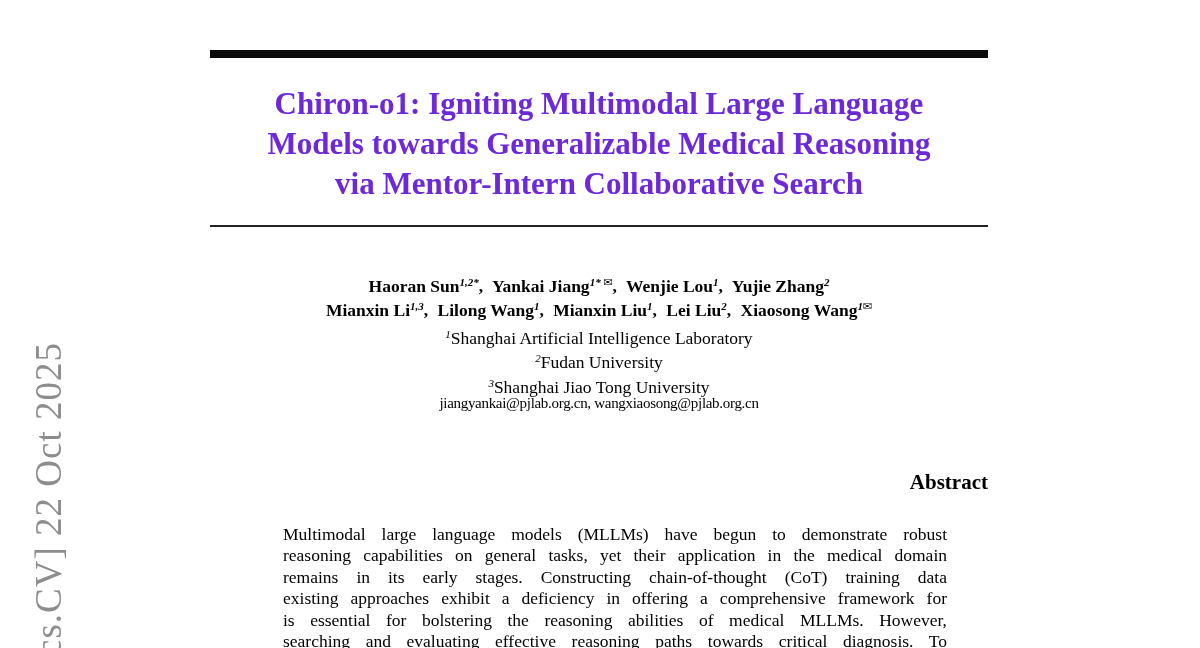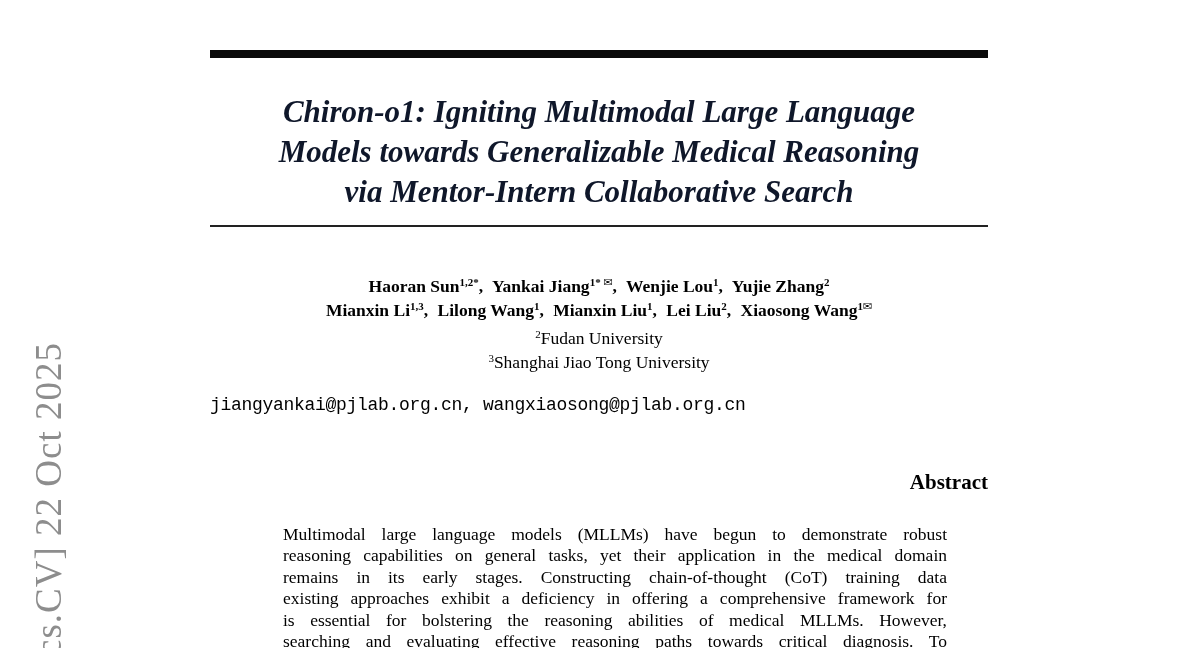--- a/index.html
+++ b/index.html
@@ -36,65 +36,66 @@
   }
   .rule-thin {
     position: absolute;
     left: 210px; top: 225px;
     width: 778px; height: 2px;
     background: #222222;
   }
 
   .title {
     position: absolute;
-    left: 210px; top: 92px;
+    left: 210px; top: 84px;
     width: 778px;
     text-align: center;
     font-weight: 700;
     font-size: 31px;
     line-height: 40px;
-    color: #0f172a;
-    font-style: italic;
+    color: #6d28d9;
   }
 
   .authors {
     position: absolute;
     left: 200px; top: 276px;
     width: 798px;
     text-align: center;
     font-weight: 700;
     font-size: 17.5px;
     line-height: 21.5px;
     font-family: "Liberation Serif", "DejaVu Sans", serif;
   }
   .author { white-space: nowrap; }
   .sup {
     font-size: 11px;
     position: relative;
     top: -6px;
     font-family: "Liberation Serif", "DejaVu Sans", serif;
+    font-style: italic;
   }
   .sep { margin-right: 5px; }
 
   .affiliations {
     position: absolute;
     left: 210px; top: 327px;
     width: 778px;
     text-align: center;
     font-size: 17.5px;
     line-height: 22.4px;
   }
   .affiliations .sup { font-weight: 400; }
 
   .emails {
     position: absolute;
     left: 210px; top: 395px;
     width: 778px;
-    font-family: Liberation Mono, monospace;
-    font-size: 18px;
+    text-align: center;
+    font-family: Liberation Serif, serif;
+    font-size: 15px;
     letter-spacing: -0.3px;
   }
 
   .abstract-heading {
     position: absolute;
     left: 210px; top: 470px;
     width: 778px;
     text-align: right;
     font-weight: 700;
     font-size: 21px;
@@ -139,20 +140,21 @@
     <div>
       <span class="author"><span>Mianxin Li</span><span class="sup">1,3</span><span class="sep">,</span></span>
       <span class="author"><span>Lilong Wang</span><span class="sup">1</span><span class="sep">,</span></span>
       <span class="author"><span>Mianxin Liu</span><span class="sup">1</span><span class="sep">,</span></span>
       <span class="author"><span>Lei Liu</span><span class="sup">2</span><span class="sep">,</span></span>
       <span class="author"><span>Xiaosong Wang</span><span class="sup">1✉</span></span>
     </div>
   </div>
 
   <div class="affiliations">
+    <div><span class="sup">1</span><span>Shanghai Artificial Intelligence Laboratory</span></div>
     <div><span class="sup">2</span><span>Fudan University</span></div>
     <div><span class="sup">3</span><span>Shanghai Jiao Tong University</span></div>
   </div>
 
   <div class="emails">jiangyankai@pjlab.org.cn, wangxiaosong@pjlab.org.cn</div>
 
   <div class="abstract-heading">Abstract</div>
 
   <div class="abstract-body">
     <div class="abstract-line">Multimodal large language models (MLLMs) have begun to demonstrate robust</div>

